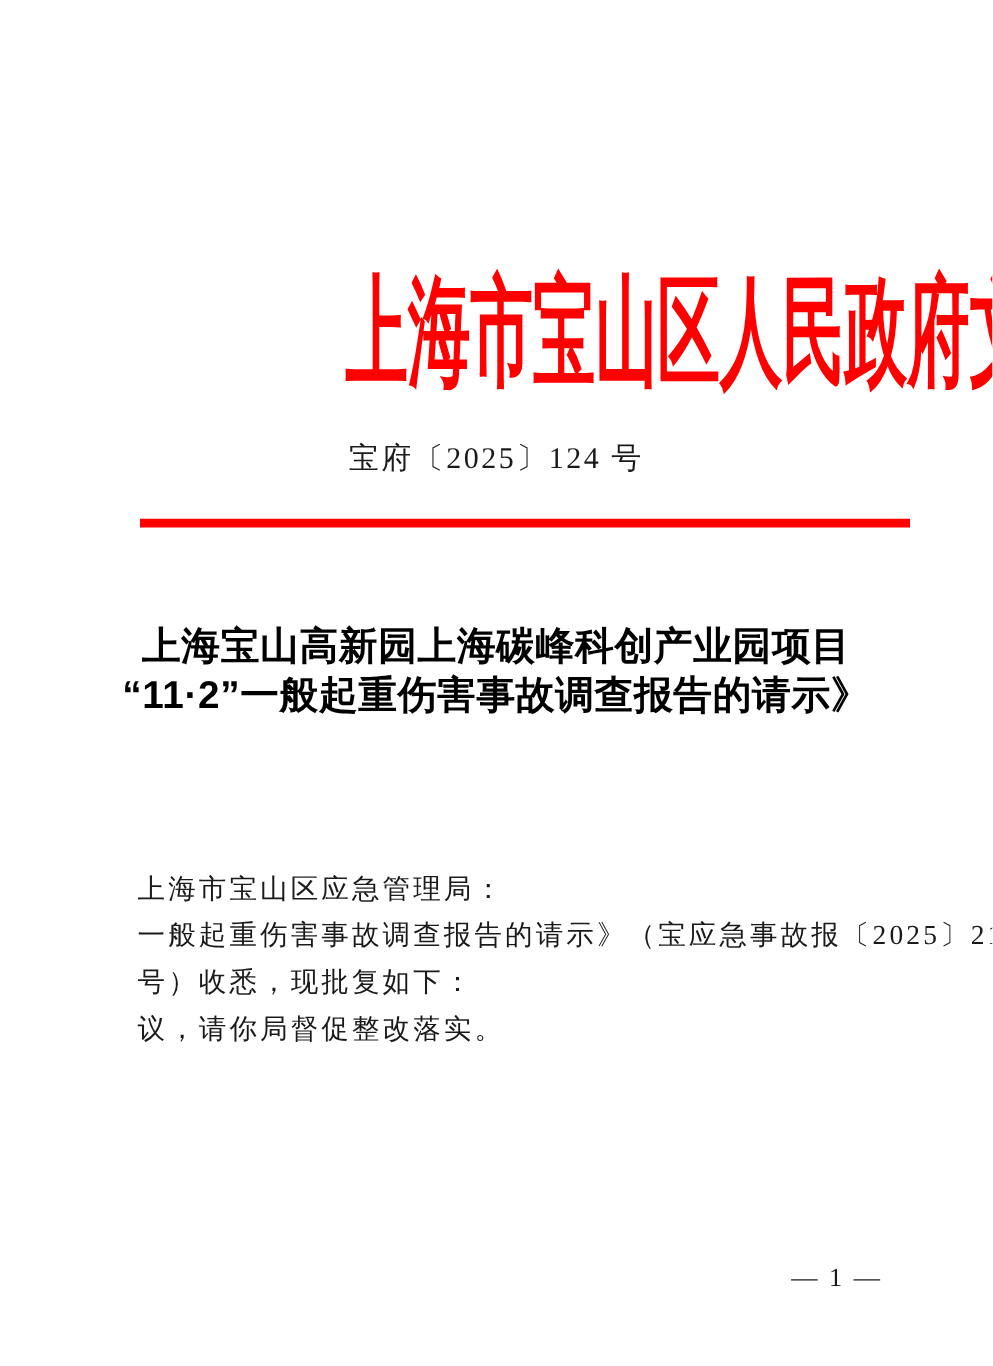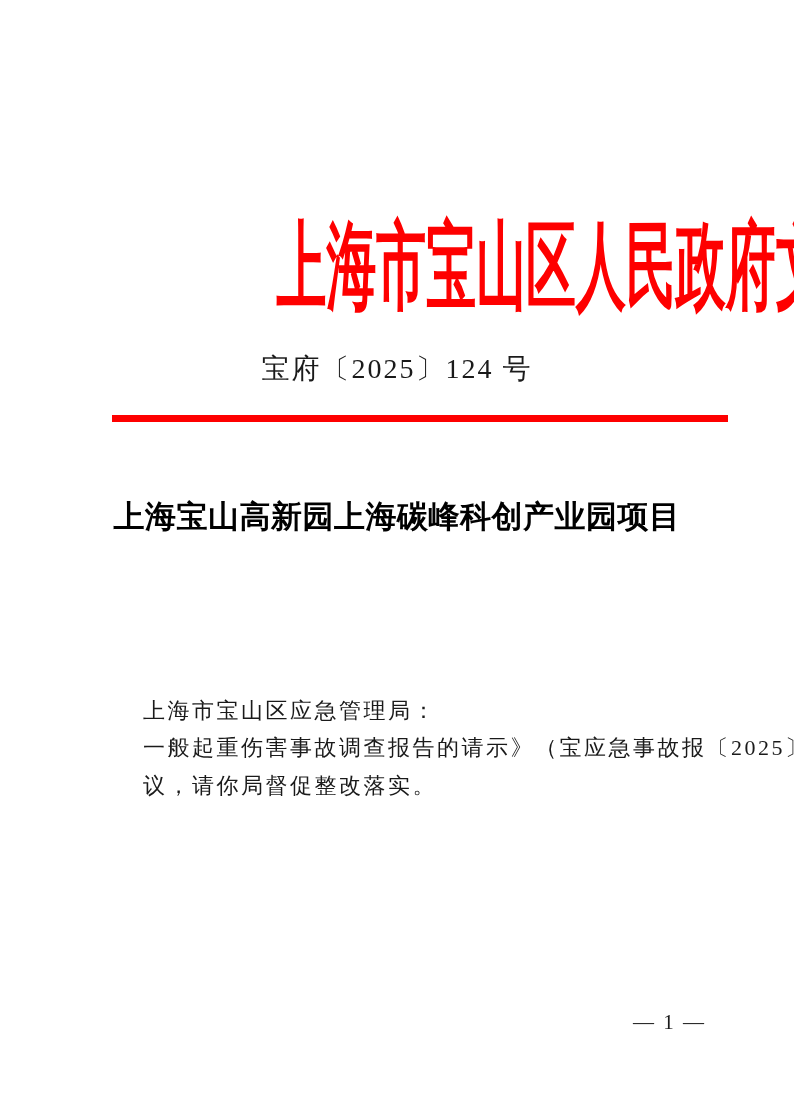--- a/index.html
+++ b/index.html
@@ -38,21 +38,21 @@
     letter-spacing: 0px;
   }
 
   
   .doc-number {
     position: absolute;
     top: 350px;
     left: 0;
     width: 794px;
     text-align: center;
-    font-size: 28px;
+    font-size: 24px;
     letter-spacing: 2px;
     color: #1a1a1a;
   }
 
   
   .red-rule {
     position: absolute;
     top: 415px;
     left: 112px;
     width: 616px;
@@ -79,21 +79,21 @@
   .doc-body {
     position: absolute;
     top: 692px;
     left: 110px;
     width: 596px;
     font-size: 22px;
     line-height: 37.4px;
     letter-spacing: 2.5px;
     color: #1a1a1a;
   }
-  .body-line { white-space: nowrap; margin-left: 33px; }
+  .body-line { white-space: nowrap; }
   .body-line.indent { text-indent: 2em; }
 
   
   .page-number {
     position: absolute;
     top: 1010px;
     right: 88px;
     font-size: 21px;
     letter-spacing: 2px;
     color: #1a1a1a;
@@ -107,23 +107,25 @@
   <div class="red-title-wrap">
     <span class="red-title">上海市宝山区人民政府文件</span>
   </div>
 
   <div class="doc-number">宝府〔2025〕124 号</div>
 
   <div class="red-rule"></div>
 
   <div class="doc-title">
     <div class="title-line">上海宝山高新园上海碳峰科创产业园项目</div>
+    <div class="title-line">“11·2”一般起重伤害事故调查报告的请示》</div>
   </div>
 
   <div class="doc-body">
     <div class="body-line">上海市宝山区应急管理局：</div>
     <div class="body-line">一般起重伤害事故调查报告的请示》（宝应急事故报〔2025〕21</div>
+    <div class="body-line">号）收悉，现批复如下：</div>
     <div class="body-line">议，请你局督促整改落实。</div>
   </div>
 
   <div class="page-number">— 1 —</div>
 
 </div>
 
 </body></html>

